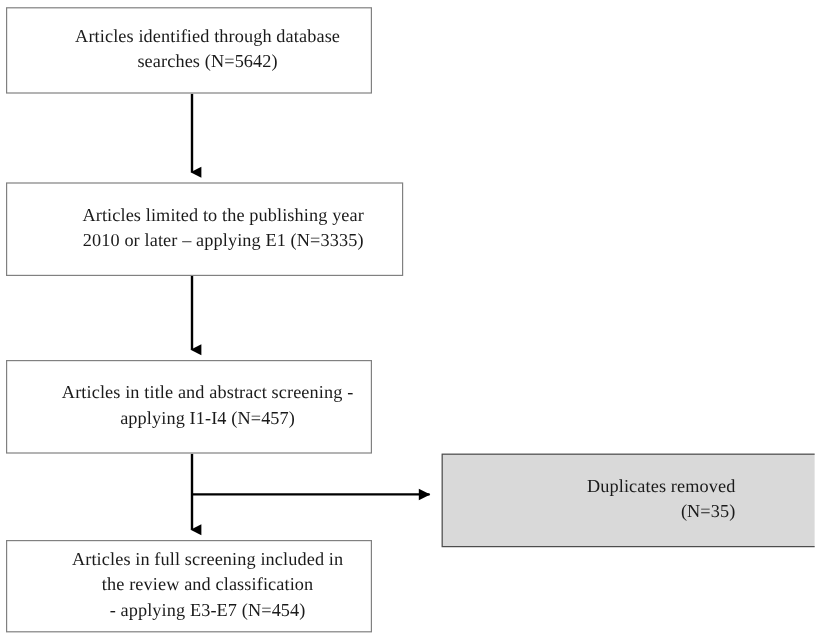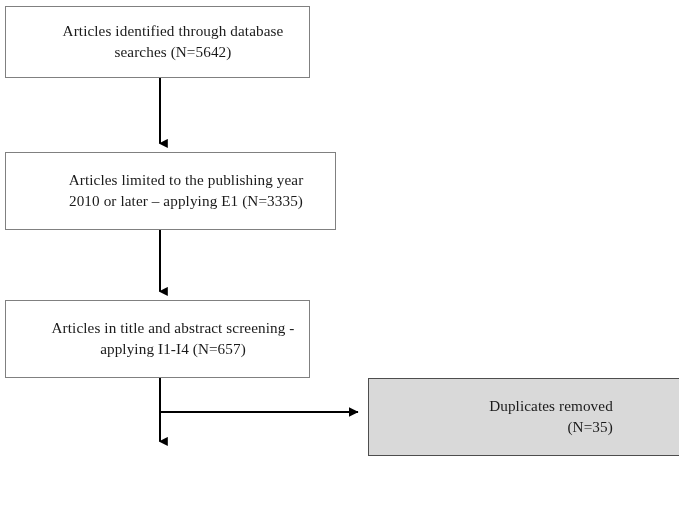--- a/index.html
+++ b/index.html
@@ -74,19 +74,22 @@
     <line x1="160" y1="412" x2="358" y2="412" stroke="#000000" stroke-width="2" marker-end="url(#arrow-right)"></line>
   </svg>
 
   <div class="node node-white" style="left:5px; top:6px; width:305px; height:72px;">Articles identified through database
 searches (N=5642)</div>
 
   <div class="node node-white" style="left:5px; top:152px; width:331px; height:78px;">Articles limited to the publishing year
 2010 or later – applying E1 (N=3335)</div>
 
   <div class="node node-white" style="left:5px; top:300px; width:305px; height:78px;">Articles in title and abstract screening  -
-applying I1-I4 (N=657)</div>
+applying I1-I4 (N=457)</div>
 
+  <div class="node node-white" style="left:5px; top:450px; width:305px; height:77px;">Articles in full screening included in
+the review and classification
+- applying E3-E7 (N=454)</div>
 
   <div class="node node-gray" style="left:368px; top:378px; width:366px; height:78px;text-align:right;">Duplicates removed
 (N=35)</div>
 
 </div>
 
 </body></html>

